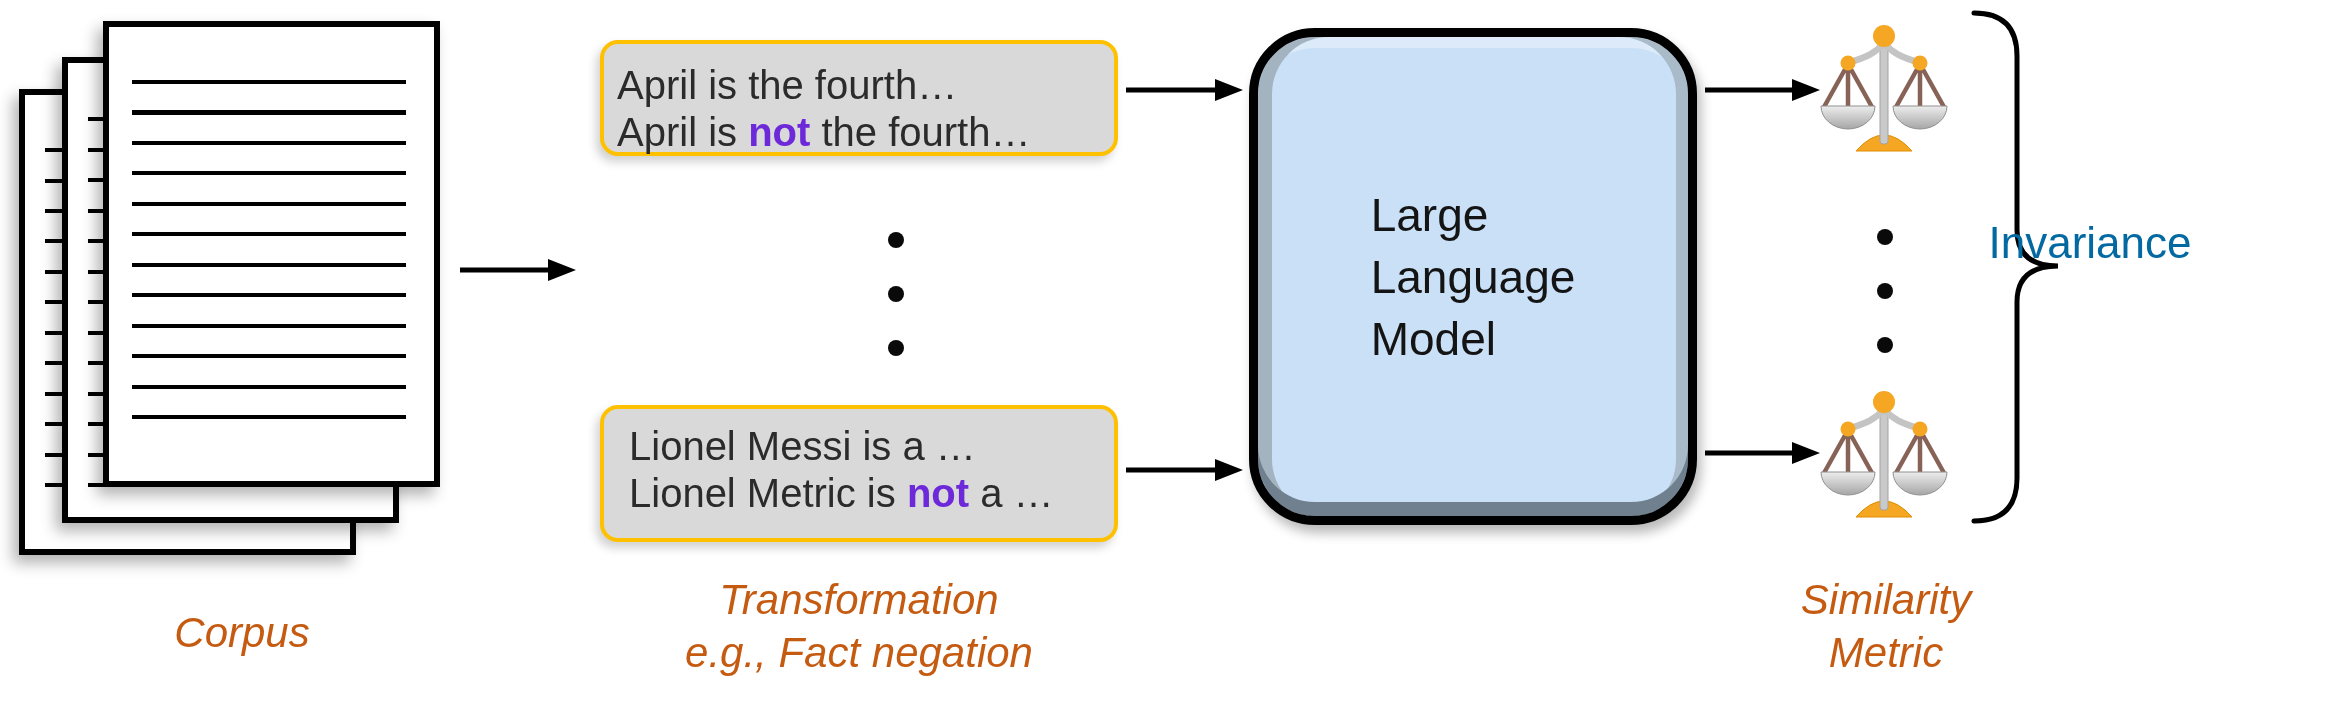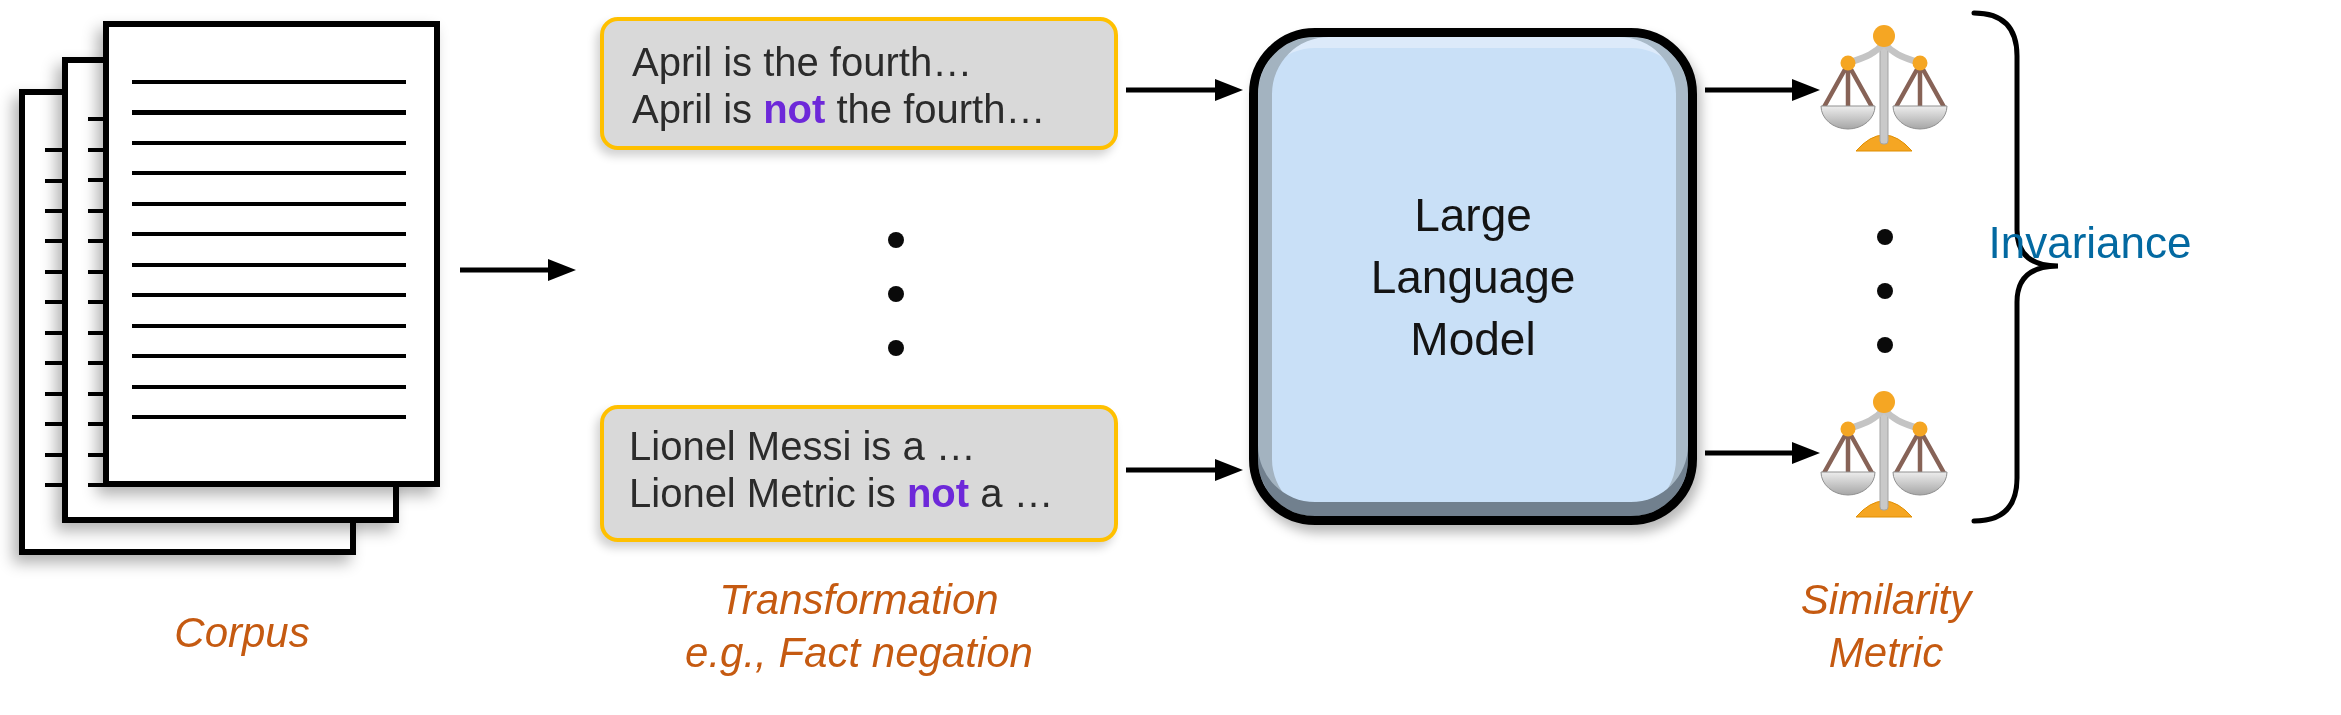--- a/index.html
+++ b/index.html
@@ -22,21 +22,21 @@
   .front-lines{left:23px;top:53px;width:274px;height:341px;}
   .mid-stubs {left:20px;top:54px;width:22px;height:371px;}
   .back-stubs{left:20px;top:53px;width:17px;height:341px;}
   
   .gbox{
     position:absolute;left:600px;width:518px;box-sizing:border-box;
     background:#D9D9D9;border:4px solid #FFC000;border-radius:18px;
     color:#2b2b2b;font-size:40px;line-height:47px;
     box-shadow:-4px 6px 10px rgba(0,0,0,0.18);
   }
-  .gbox-top{top:17px;height:133px;padding:18px 0 0 28px;}
+  .gbox-top{top:40px;height:116px;padding:18px 0 0 13px;}
   .gbox-bottom{top:405px;height:137px;padding:14px 0 0 25px;}
   .neg{font-weight:bold;color:#6d28d9;}
   
   .olabel{
     position:absolute;color:#C55A11;font-style:italic;
     font-size:42px;line-height:53px;text-align:center;
   }
   .label-corpus{left:82px;top:606px;width:320px;}
   .label-transform{left:609px;top:573px;width:500px;}
   .label-similarity{left:1706px;top:573px;width:360px;}
@@ -49,21 +49,21 @@
   .llm{
     position:absolute;left:1249px;top:28px;width:448px;height:497px;
     box-sizing:border-box;background:#C9E0F7;border:9px solid #000;
     border-radius:66px;
     box-shadow:inset 0 -14px 0 #71808E,
                inset 14px 0 0 #A3B3C0,
                inset -12px 0 0 #A9BAC8,
                inset 0 11px 0 #DCEAFA,
                4px 8px 12px rgba(0,0,0,0.28);
     display:flex;align-items:center;justify-content:center;
-    text-align:center;color:#141414;font-size:46px;line-height:62px;
+    color:#141414;font-size:46px;line-height:62px;
   }
   
   .invariance{
     position:absolute;left:1954px;top:214px;width:272px;
     color:#0369a1;font-size:44px;line-height:58px;text-align:center;
   }
   
   .overlay{position:absolute;left:0;top:0;}
   .scale-icon{position:absolute;width:128px;height:132px;}
   .scale-1{left:1820px;top:22px;}

